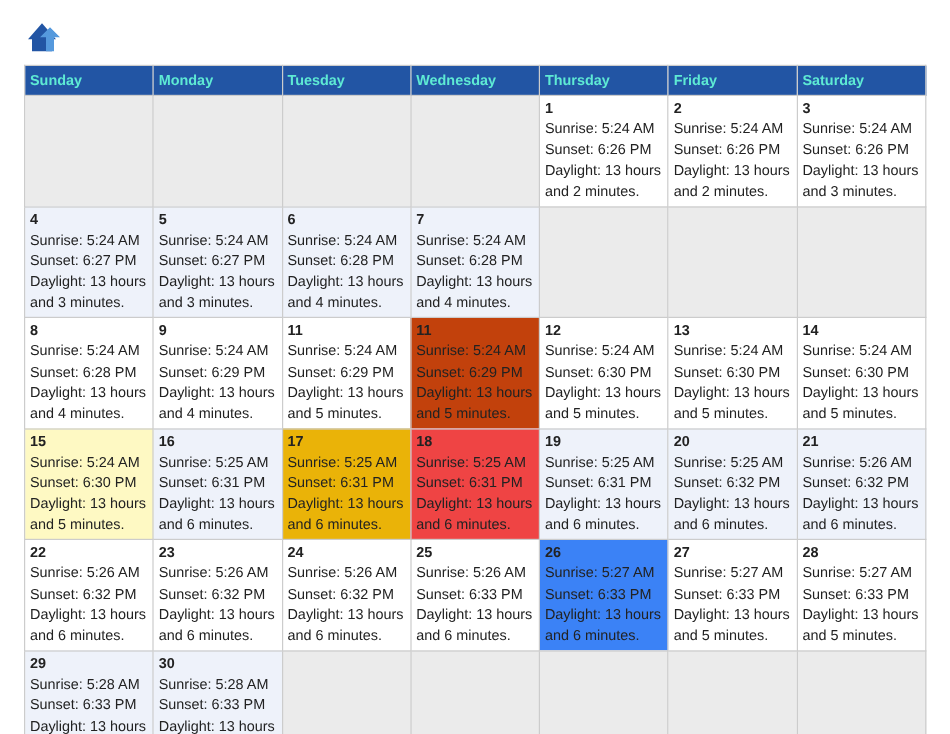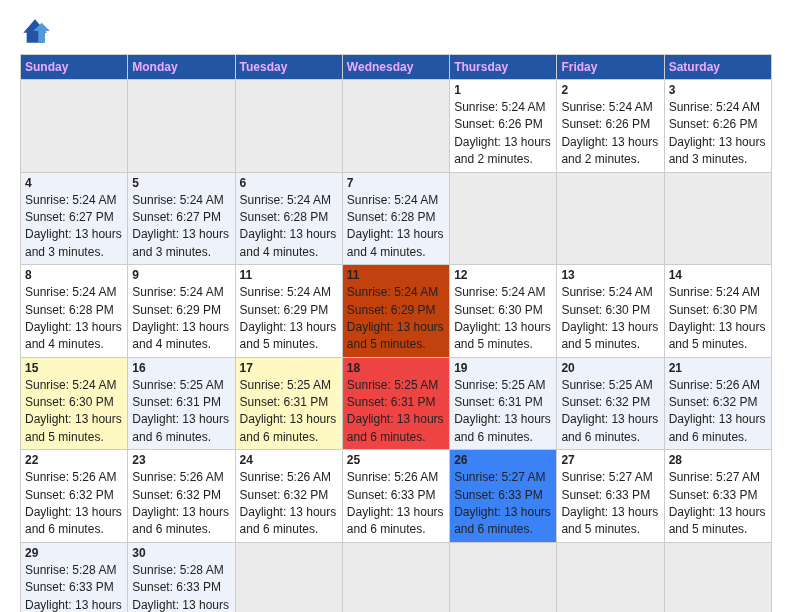--- a/index.html
+++ b/index.html
@@ -43,21 +43,21 @@
       font-size: 13px;
       color: #333;
     }
     table {
       width: 100%;
       border-collapse: collapse;
       table-layout: fixed;
     }
     thead tr th {
       background-color: #2255a4;
-      color: #f0abfc;
+      color: #5eead4;
       font-size: 12px;
       font-weight: bold;
       padding: 5px 4px;
       text-align: left;
       border: 1px solid #ccc;
     }
     tbody tr td {
       vertical-align: top;
       border: 1px solid #ccc;
       padding: 3px 4px;
@@ -197,21 +197,21 @@
         </tr>
         <tr>
           <td style="background-color: #fef9c3;">
             <div class="day-num">15</div>
             <div class="day-info">Sunrise: 5:24 AM<br>Sunset: 6:30 PM<br>Daylight: 13 hours and 5 minutes.</div>
           </td>
           <td style="background-color: rgb(238, 242, 250);">
             <div class="day-num">16</div>
             <div class="day-info">Sunrise: 5:25 AM<br>Sunset: 6:31 PM<br>Daylight: 13 hours and 6 minutes.</div>
           </td>
-          <td style="background-color: #fef9c3;">
+          <td style="background-color: #eab308;">
             <div class="day-num">17</div>
             <div class="day-info">Sunrise: 5:25 AM<br>Sunset: 6:31 PM<br>Daylight: 13 hours and 6 minutes.</div>
           </td>
           <td style="background-color: #ef4444;">
             <div class="day-num">18</div>
             <div class="day-info">Sunrise: 5:25 AM<br>Sunset: 6:31 PM<br>Daylight: 13 hours and 6 minutes.</div>
           </td>
           <td style="background-color: rgb(238, 242, 250);">
             <div class="day-num">19</div>
             <div class="day-info">Sunrise: 5:25 AM<br>Sunset: 6:31 PM<br>Daylight: 13 hours and 6 minutes.</div>

